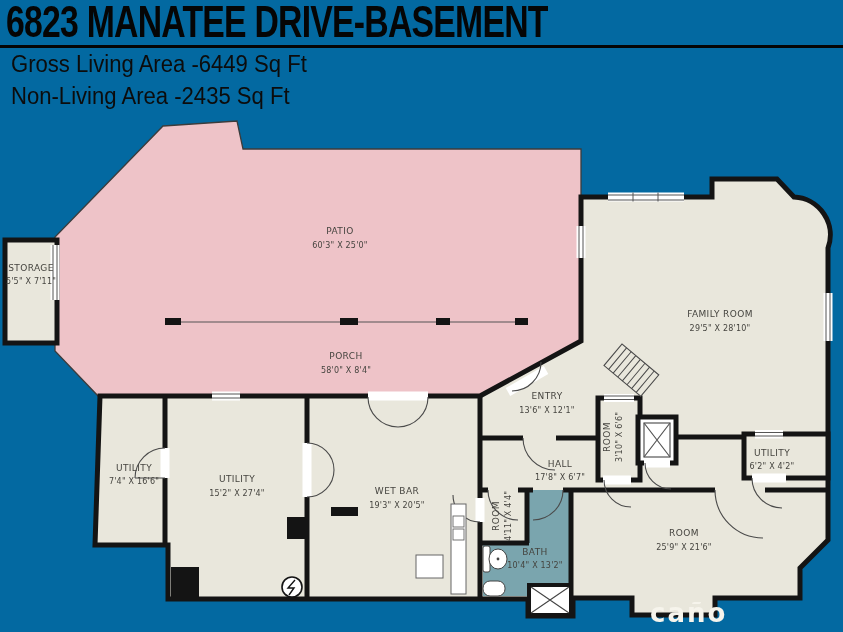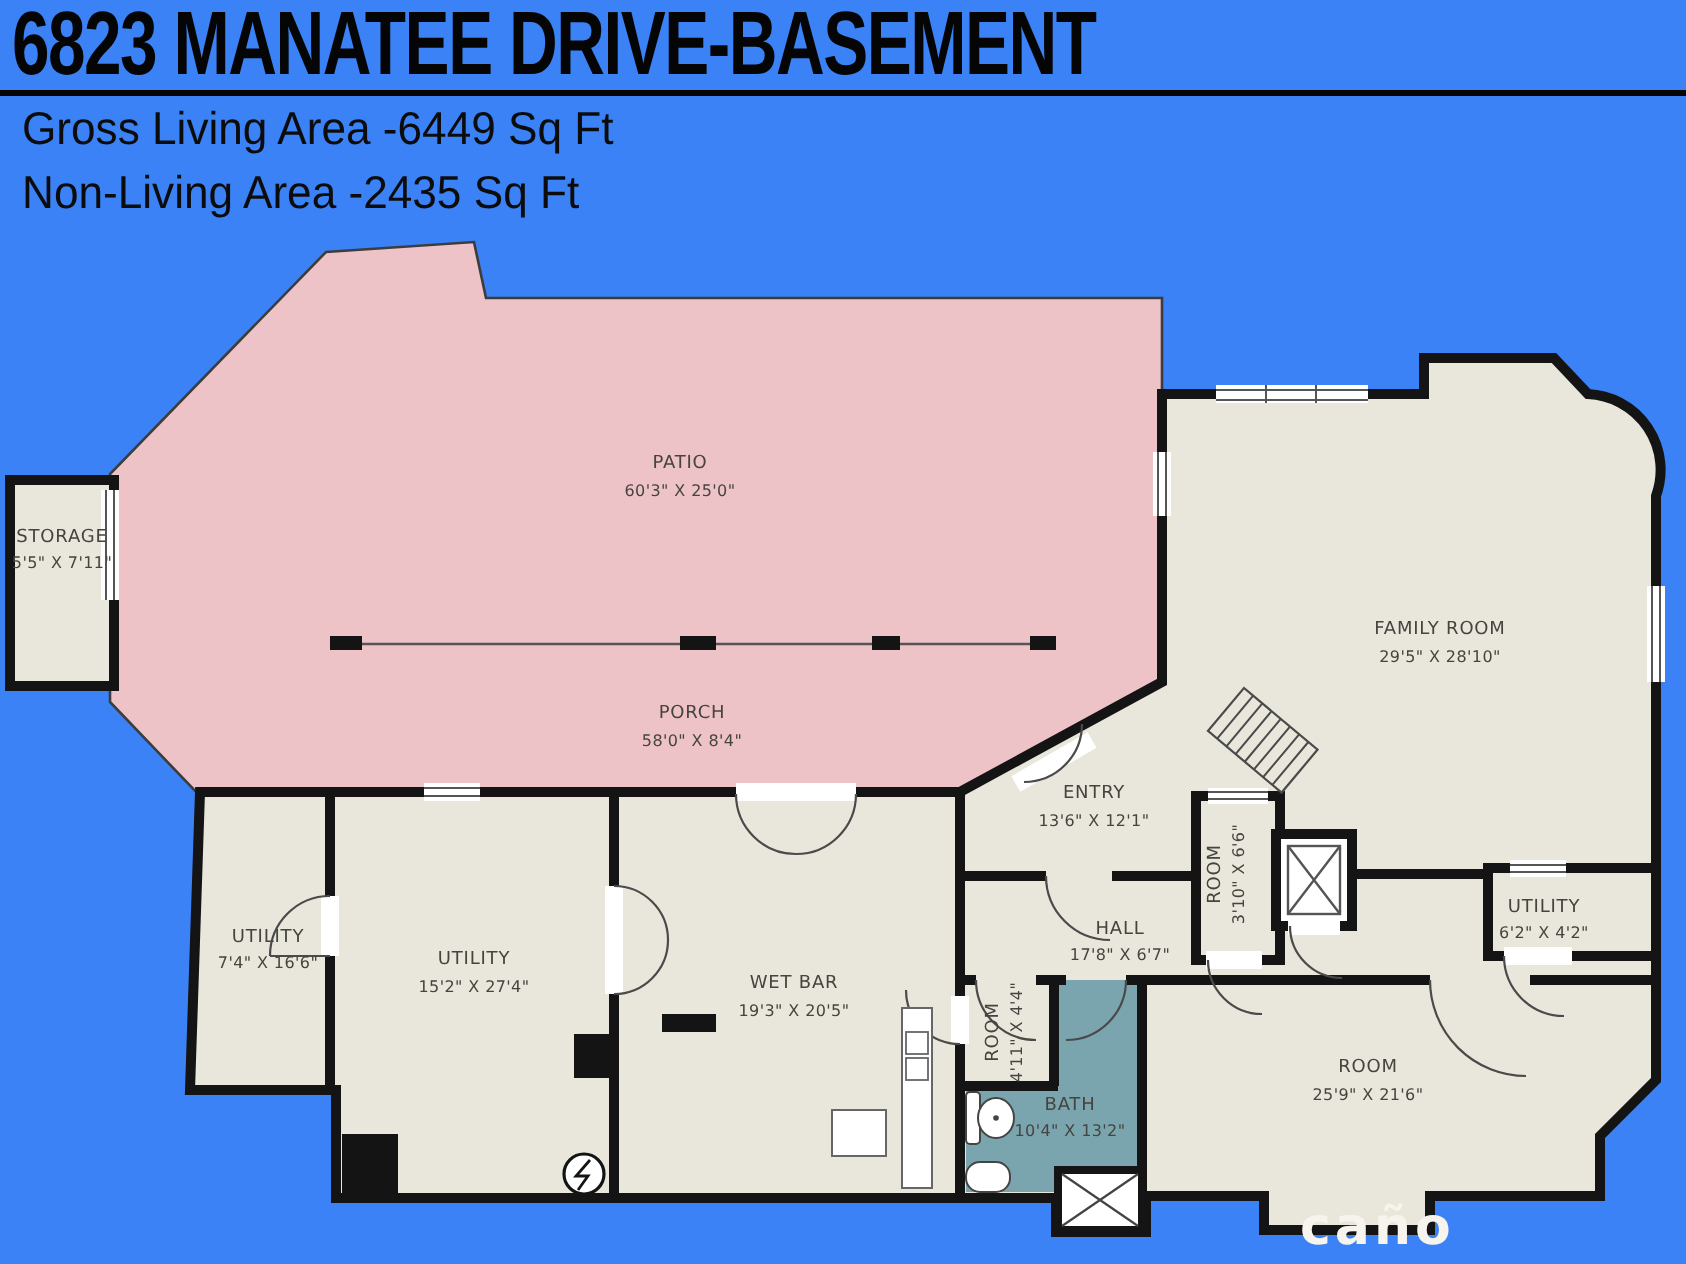--- a/index.html
+++ b/index.html
@@ -1,16 +1,16 @@
 <!DOCTYPE html>
 <html><head>
 <meta charset="utf-8">
 <style>
   html,body{margin:0;padding:0;background:#fff;}
-  .page{position:relative;width:843px;height:632px;background:#3b82f6;overflow:hidden;
+  .page{position:relative;width:843px;height:632px;background:#0369a1;overflow:hidden;
         font-family:"Liberation Sans",sans-serif;}
   .title{position:absolute;top:-4px;left:6px;font-size:45px;font-weight:700;
          letter-spacing:-1px;color:#050505;white-space:nowrap;
          transform:scaleX(0.75);transform-origin:left top;}
   .rule{position:absolute;top:45px;left:0;width:843px;height:3px;background:#050505;}
   .area{position:absolute;left:11px;font-size:23px;color:#0c0c0c;white-space:nowrap;
         transform:scaleX(0.96);transform-origin:left top;}
   .area.g{top:51px;} .area.n{top:83px;}
   svg.plan{position:absolute;top:0;left:0;}
   .rname{font-family:"DejaVu Sans",sans-serif;font-size:9px;fill:#45443f;letter-spacing:.4px;}

